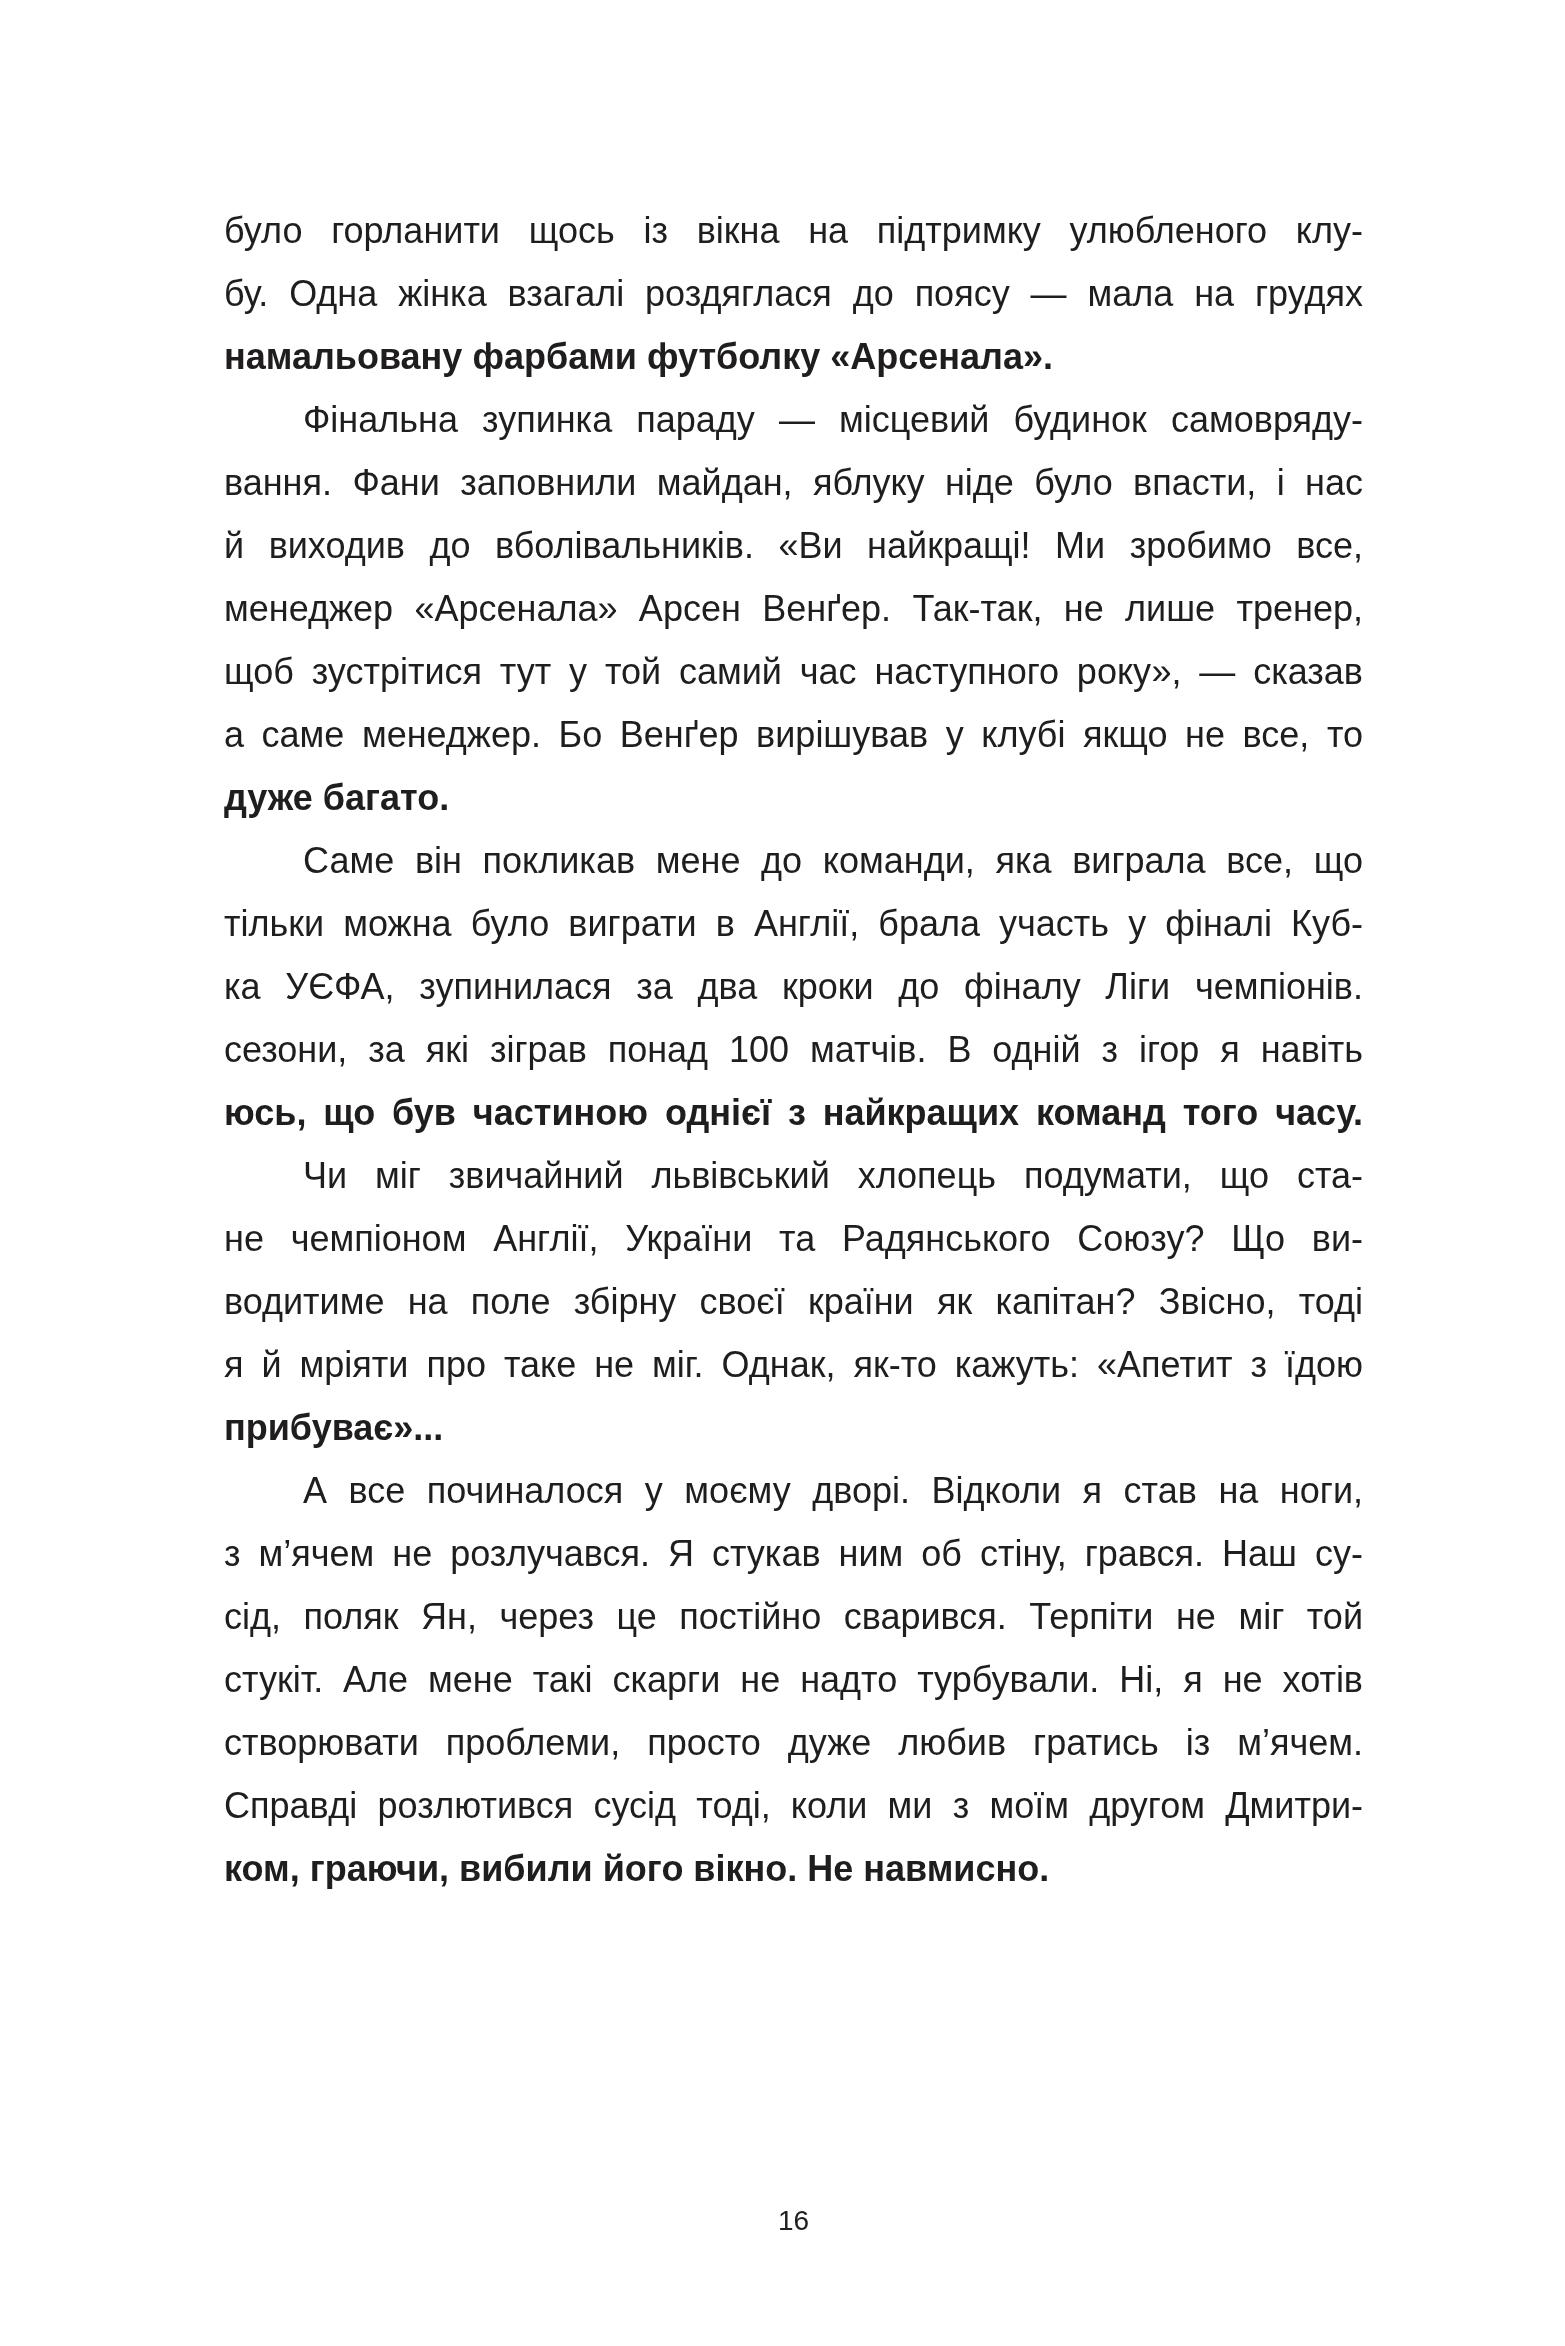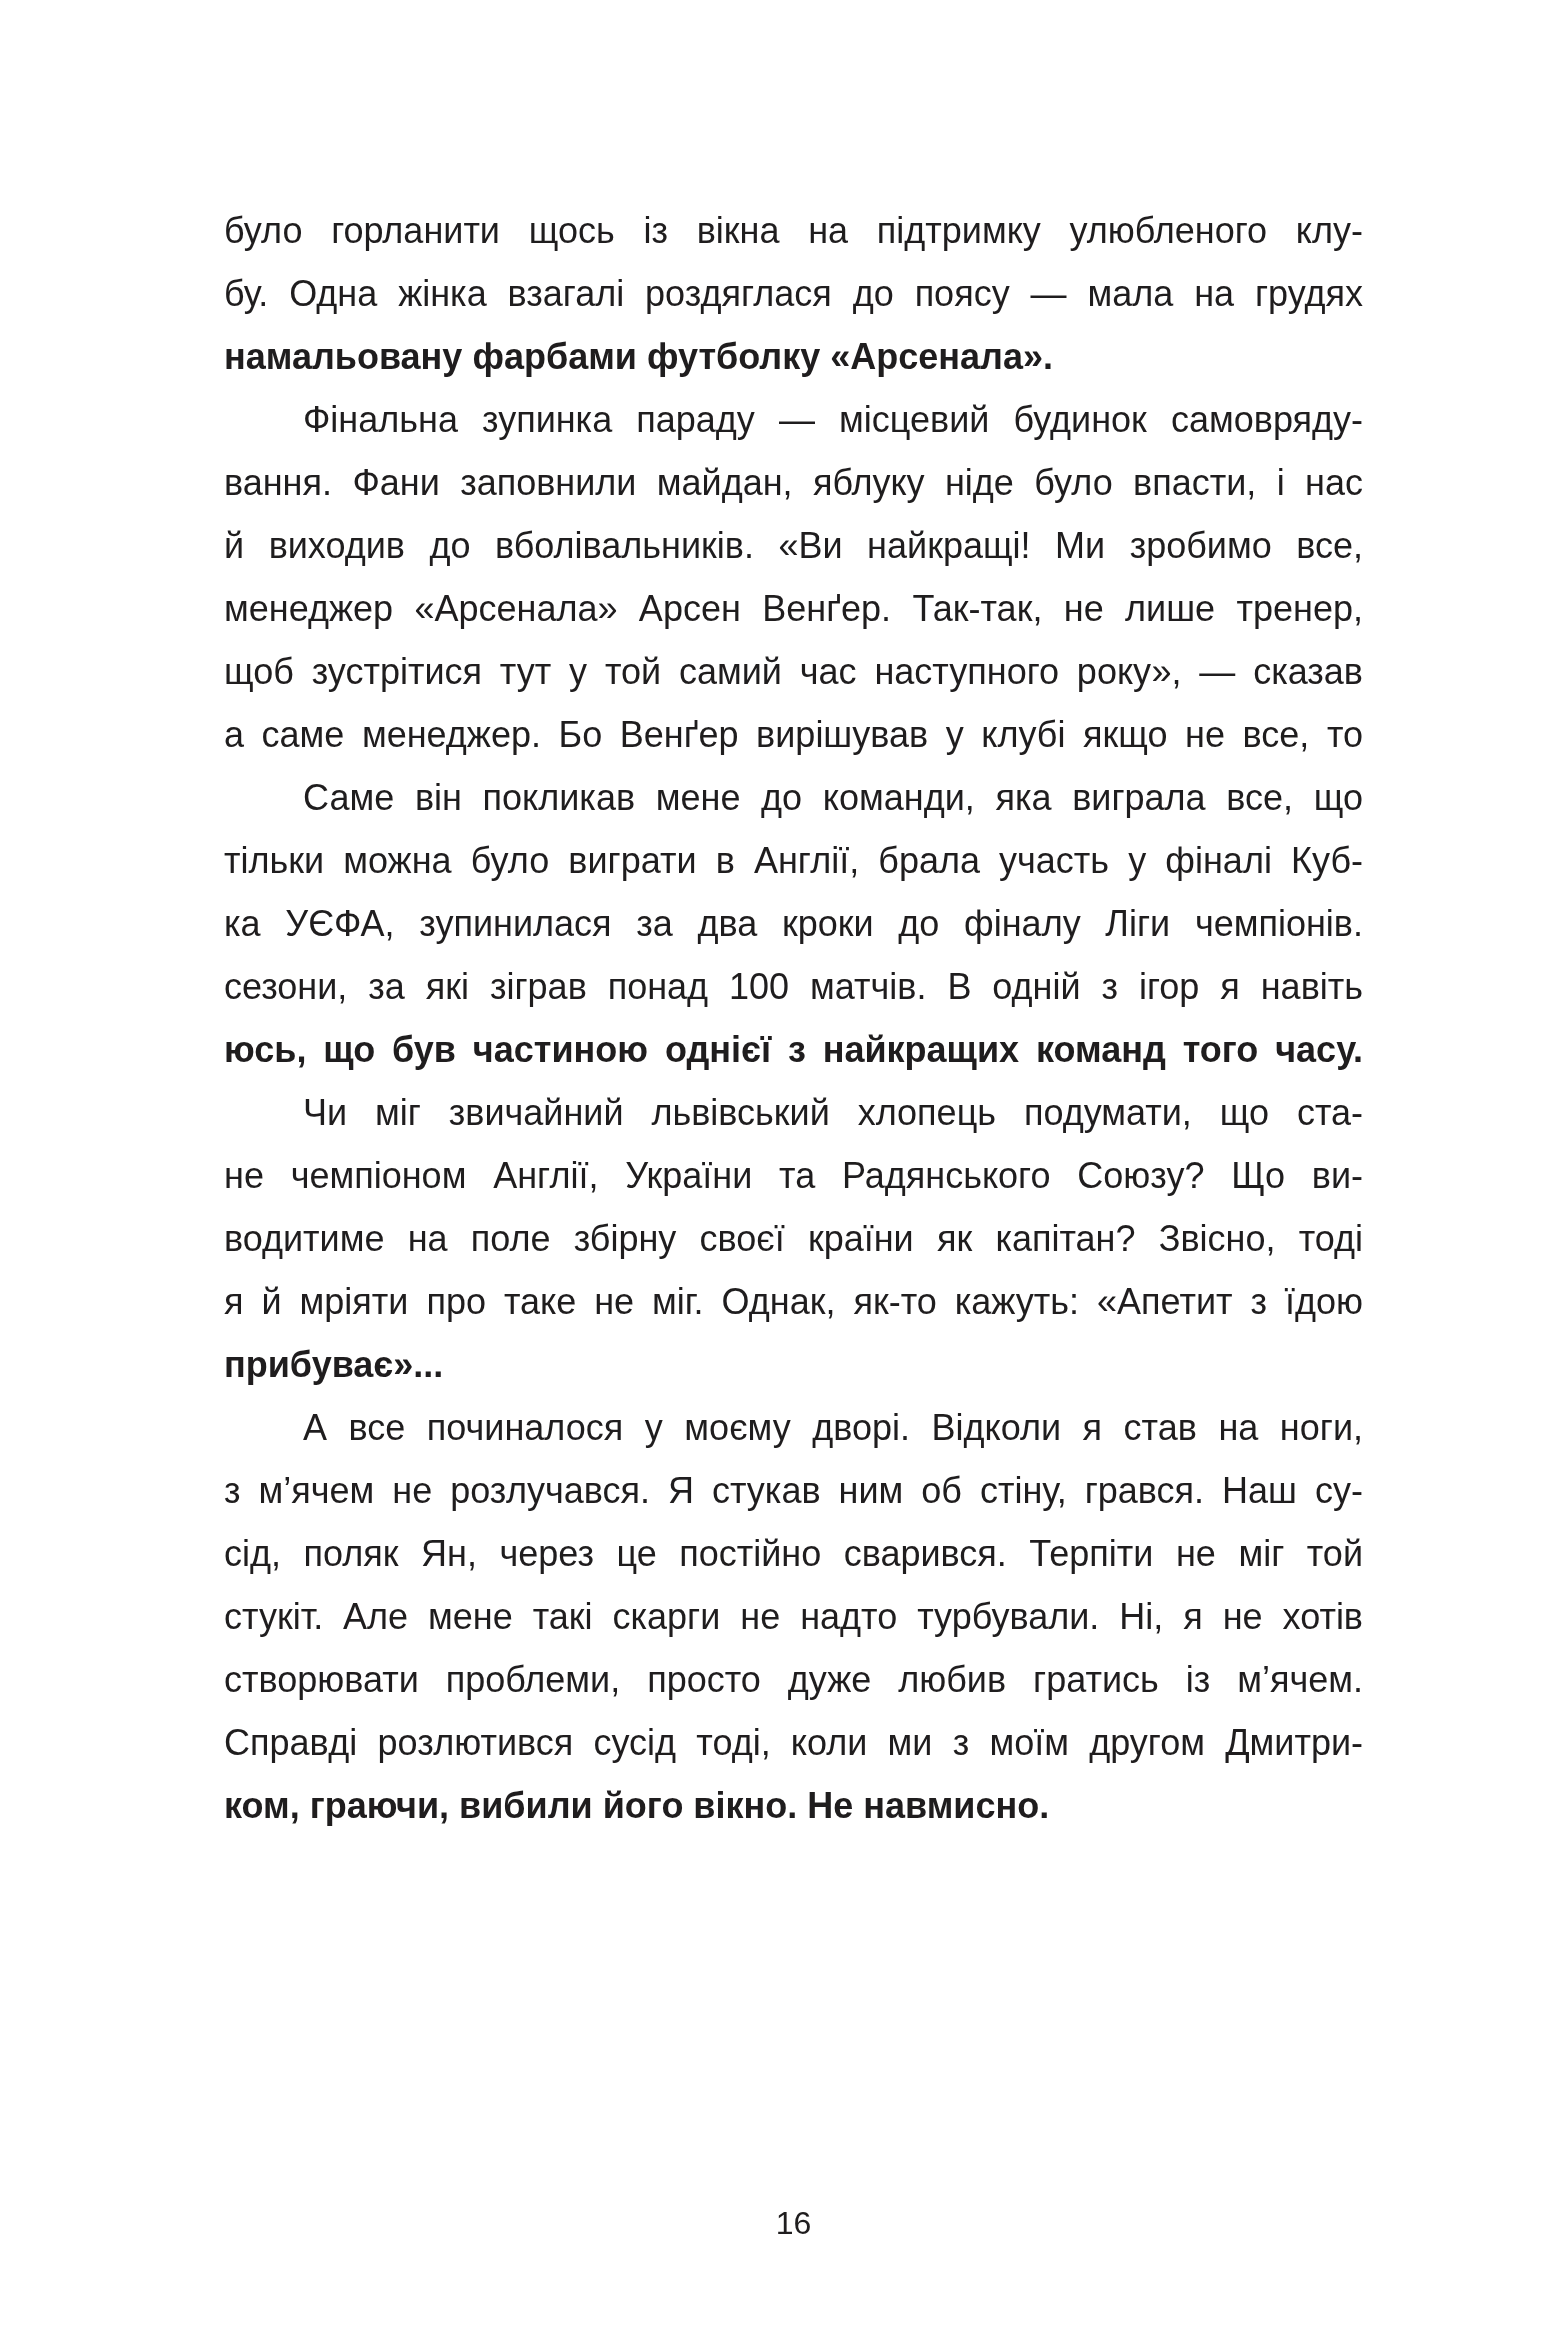--- a/index.html
+++ b/index.html
@@ -46,39 +46,40 @@
   }
   .bold {
     font-weight: 700;
   }
   .folio {
     position: absolute;
     left: 224px;
     top: 2207px;
     width: 1139px;
     text-align: center;
-    font-size: 32px;
+    font-size: 28px;
     line-height: 1;
     color: #1f1d1e;
   }
 </style>
 </head>
 <body>
 
 <div class="page">
   <div class="text-block">
       <div class="line"><span>було горланити щось із вікна на підтримку улюбленого клу-</span></div>
       <div class="line"><span>бу. Одна жінка взагалі роздяглася до поясу — мала на грудях</span></div>
       <div class="line last"><span>намальовану фарбами футболку «Арсенала».</span></div>
       <div class="line indent"><span>Фінальна зупинка параду — місцевий будинок самовряду-</span></div>
       <div class="line"><span>вання. Фани заповнили майдан, яблуку ніде було впасти, і нас</span></div>
       <div class="line"><span>й виходив до вболівальників. «Ви найкращі! Ми зробимо все,</span></div>
       <div class="line"><span>менеджер «Арсенала» Арсен Венґер. Так-так, не лише тренер,</span></div>
       <div class="line"><span>щоб зустрітися тут у той самий час наступного року», — сказав</span></div>
       <div class="line"><span>а саме менеджер. Бо Венґер вирішував у клубі якщо не все, то</span></div>
+      <div class="line last"><span>дуже багато.</span></div>
       <div class="line indent"><span>Саме він покликав мене до команди, яка виграла все, що</span></div>
       <div class="line"><span>тільки можна було виграти в Англії, брала участь у фіналі Куб-</span></div>
       <div class="line"><span>ка УЄФА, зупинилася за два кроки до фіналу Ліги чемпіонів.</span></div>
       <div class="line"><span>сезони, за які зіграв понад 100 матчів. В одній з ігор я навіть</span></div>
       <div class="line"><span class="bold">юсь, що був частиною однієї з найкращих команд того часу.</span></div>
       <div class="line indent"><span>Чи міг звичайний львівський хлопець подумати, що ста-</span></div>
       <div class="line"><span>не чемпіоном Англії, України та Радянського Союзу? Що ви-</span></div>
       <div class="line"><span>водитиме на поле збірну своєї країни як капітан? Звісно, тоді</span></div>
       <div class="line"><span>я й мріяти про таке не міг. Однак, як-то кажуть: «Апетит з їдою</span></div>
       <div class="line last"><span>прибуває»...</span></div>

